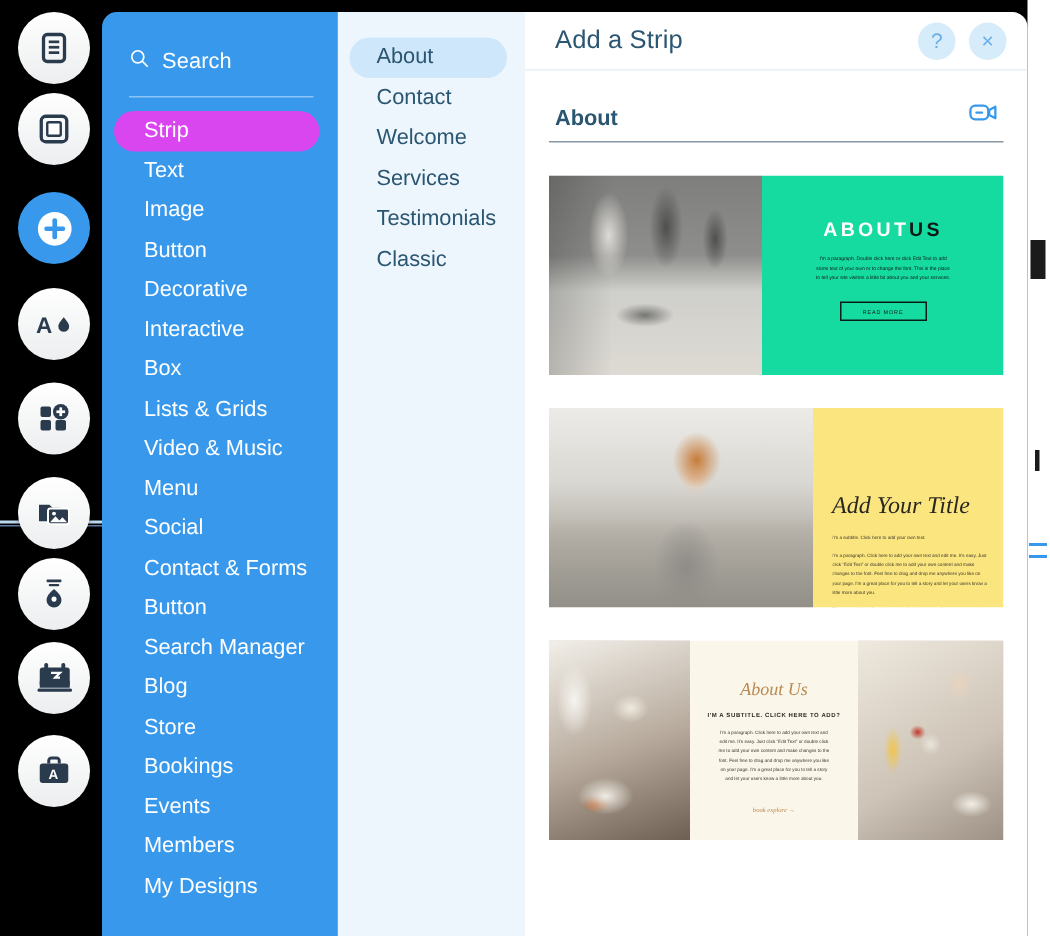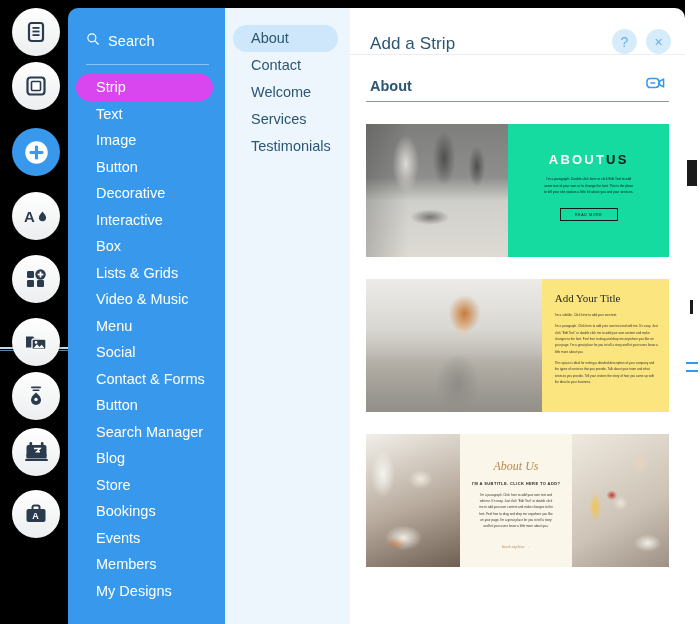--- a/index.html
+++ b/index.html
@@ -73,21 +73,21 @@
   .sub-list { padding-top: 17px; }
 
   
   .main-panel {
     position: absolute; left: 350px; top: 8px; width: 335px; height: 616px;
     background: #ffffff;
     border-top-right-radius: 10px;
     overflow: hidden;
   }
   .main-head {
-    height: 47px; display: flex; align-items: flex-end;
+    height: 39px; display: flex; align-items: center;
     padding: 0 14px 0 20px;
     border-bottom: 1px solid #e8eef3;
   }
   .main-title { flex: 1; font-size: 17px; color: #2b5672; letter-spacing: .1px; }
   .round-btn {
     width: 25px; height: 25px; border-radius: 50%;
     background: #d6ecfb; color: #6aaee8;
     display: flex; align-items: center; justify-content: center;
     font-size: 14px; margin-left: 9px;
   }
@@ -120,22 +120,22 @@
     position: absolute; left: 50%; transform: translateX(-50%); top: 84px;
     width: 58px; height: 13px; border: 1px solid #0d1b16;
     font-size: 3.6px; color: #0d1b16; display:flex; align-items:center; justify-content:center;
     letter-spacing: .6px;
   }
 
   
   .s2-photo { width: 58%; position: relative; background: #c9c6c0; overflow: hidden; }
   .s2-yellow { width: 42%; background: #fbe57f; position: relative; padding: 12px 10px 0 13px; }
   .s2-yellow .ttl {
-    font-family: "Liberation Serif", serif; 
-    font-size: 11px; color: #2a2722; line-height: 1.28;
+    font-family: "Liberation Serif", serif; font-style: italic;
+    font-size: 16px; color: #2a2722; line-height: 1.28; margin-top: 44px;
   }
   .s2-yellow .para {
     margin-top: 7px; font-size: 3.1px; line-height: 2.05; color: #3a352c;
     overflow: hidden; height: 76px;
   }
   .s2-yellow .para p { margin-bottom: 5px; }
 
   
   .s3-l { width: 31%; background: #b9ada2; position: relative; overflow: hidden; }
   .s3-c { width: 37%; background: #fbf6ea; position: relative; }
@@ -334,20 +334,21 @@
     </div>
   </div>
 
   <div class="sub-panel">
     <div class="sub-list">
       <div class="sub-item sel">About</div>
       <div class="sub-item">Contact</div>
       <div class="sub-item">Welcome</div>
       <div class="sub-item">Services</div>
       <div class="sub-item">Testimonials</div>
+      <div class="sub-item">Classic</div>
     </div>
   </div>
 
   <div class="main-panel">
 
     <div class="main-head">
       <div class="main-title">Add a Strip</div>
       <div class="round-btn">?</div>
       <div class="round-btn">×</div>
     </div>

